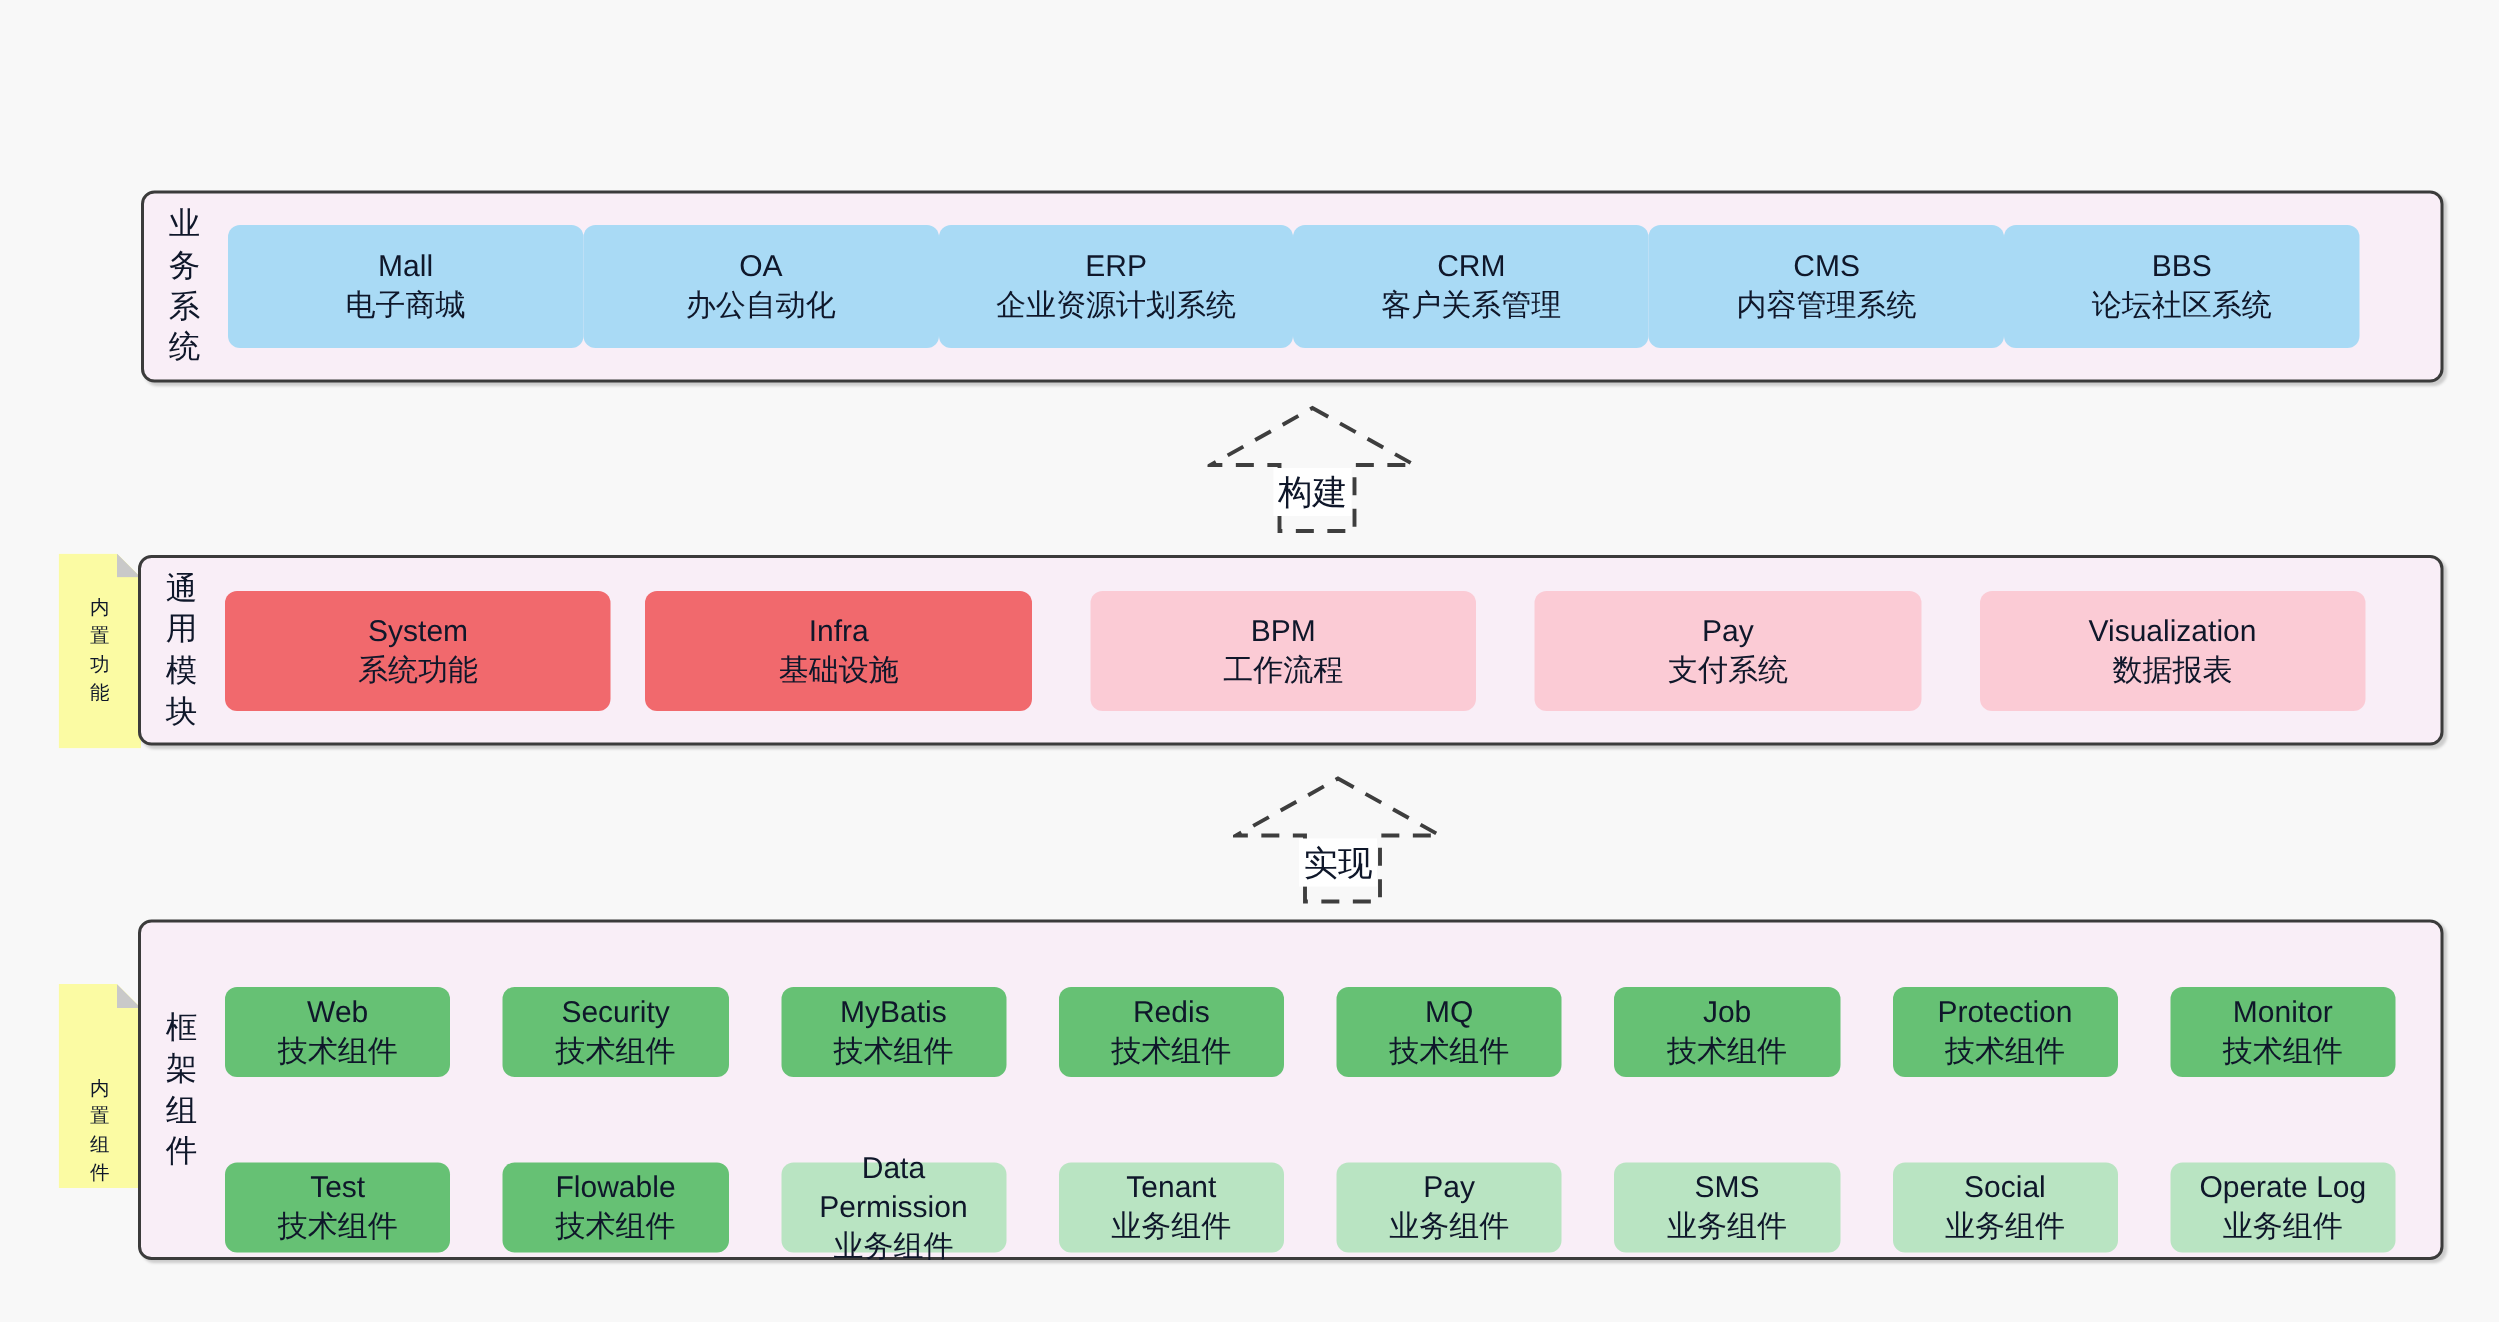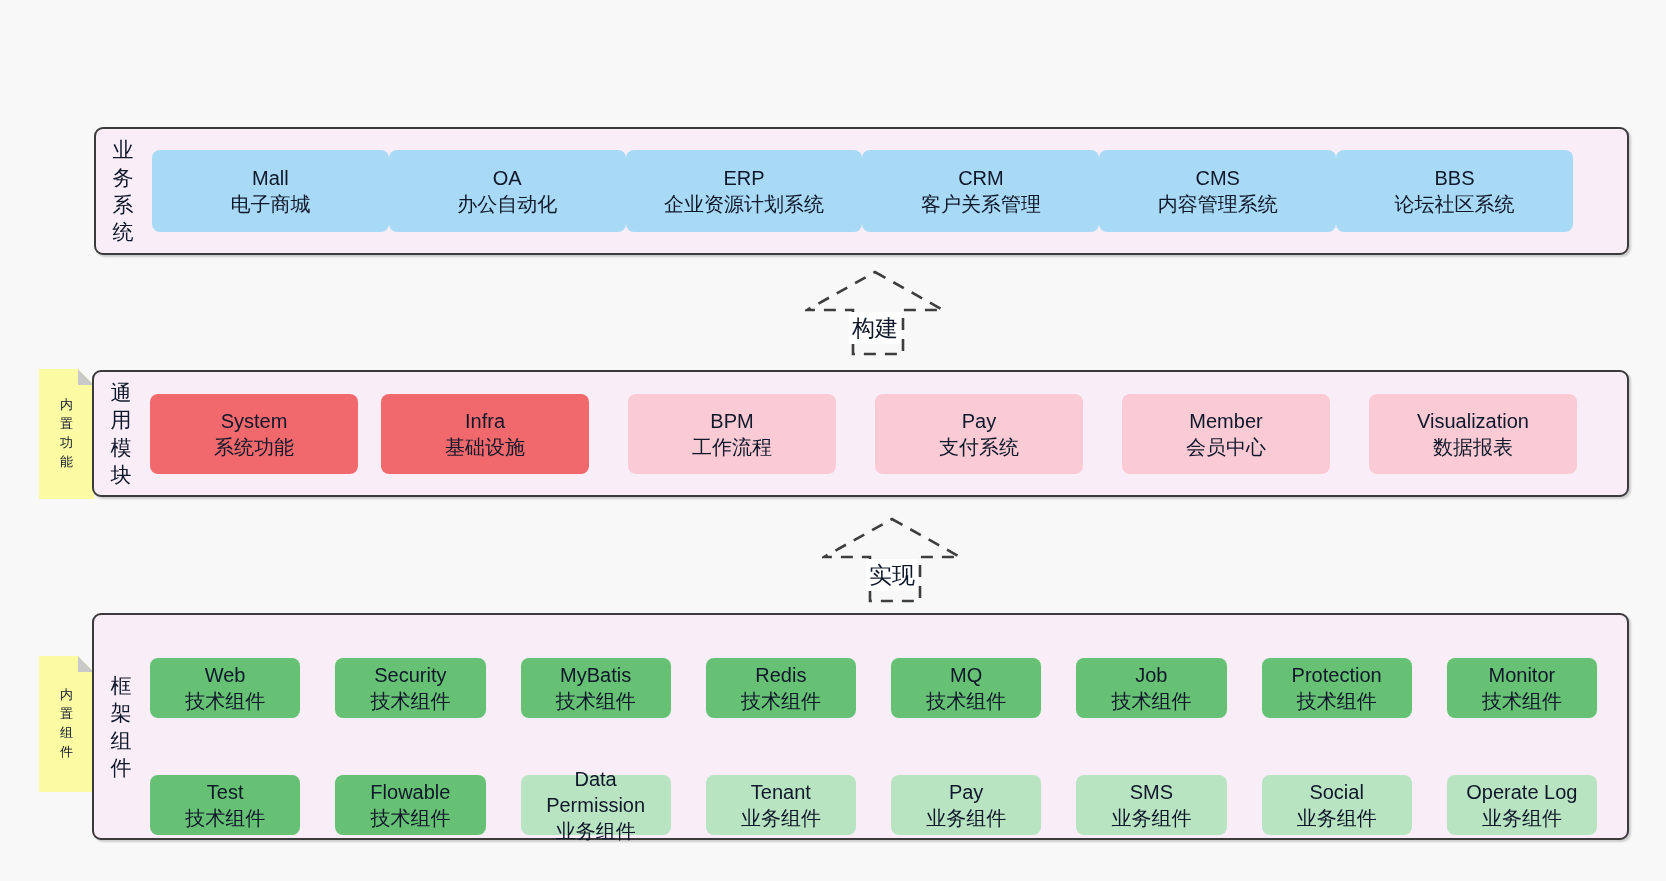--- a/index.html
+++ b/index.html
@@ -39,21 +39,21 @@
   .pink{background:#fbcbd5;margin-left:16px;}
   .green{background:#66c174;}
   .lightgreen{background:#b9e4c2;}
   
   .note{
     position:absolute;width:55px;background:#fbfba3;
     clip-path:polygon(0 0, calc(100% - 16px) 0, 100% 16px, 100% 100%, 0 100%);
     display:flex;align-items:center;justify-content:center;
   }
   #note-modules{left:39px;top:369px;height:130px;}
-  #note-components{left:39px;top:656px;height:136px;}
+  #note-components{left:39px;top:656px;height:136px;align-items:flex-end;}
   .fold{
     position:absolute;top:0;right:0;width:16px;height:16px;background:#c9c9c9;
     clip-path:polygon(0 0, 100% 100%, 0 100%);
   }
   .note-text{font-size:13px;line-height:1.45;width:22px;word-break:break-all;text-align:center;}
   
   .arrow{position:absolute;}
   #arrow-build{left:805px;top:270px;width:140px;height:86px;}
   #arrow-implement{left:822px;top:517px;width:140px;height:86px;}
   .arrow svg{width:100%;height:100%;display:block;}
@@ -125,24 +125,20 @@
         </div>
         <div class="box pink">
           <div class="box-name">BPM</div>
           <div class="box-desc">工作流程</div>
         </div>
         <div class="box pink">
           <div class="box-name">Pay</div>
           <div class="box-desc">支付系统</div>
         </div>
         <div class="box pink">
-          <div class="box-name">Member</div>
-          <div class="box-desc">会员中心</div>
-        </div>
-        <div class="box pink">
           <div class="box-name">Visualization</div>
           <div class="box-desc">数据报表</div>
         </div>
       </div>
   </section>
 
   <div class="arrow" id="arrow-implement">
     <svg viewBox="0 0 140 86" preserveAspectRatio="none">
       <path d="M70 2 L138 40 L98 40 L98 84 L48 84 L48 40 L2 40 Z"></path>
     </svg>

